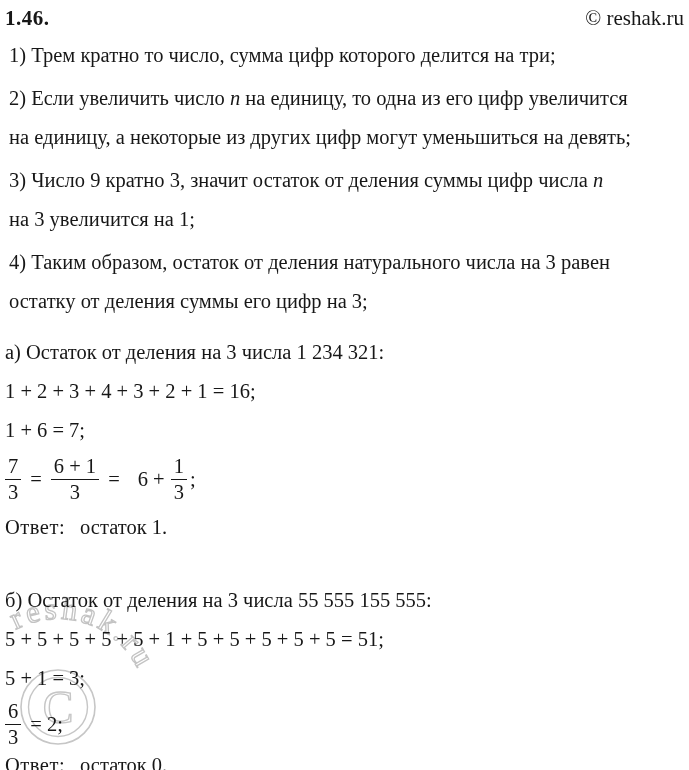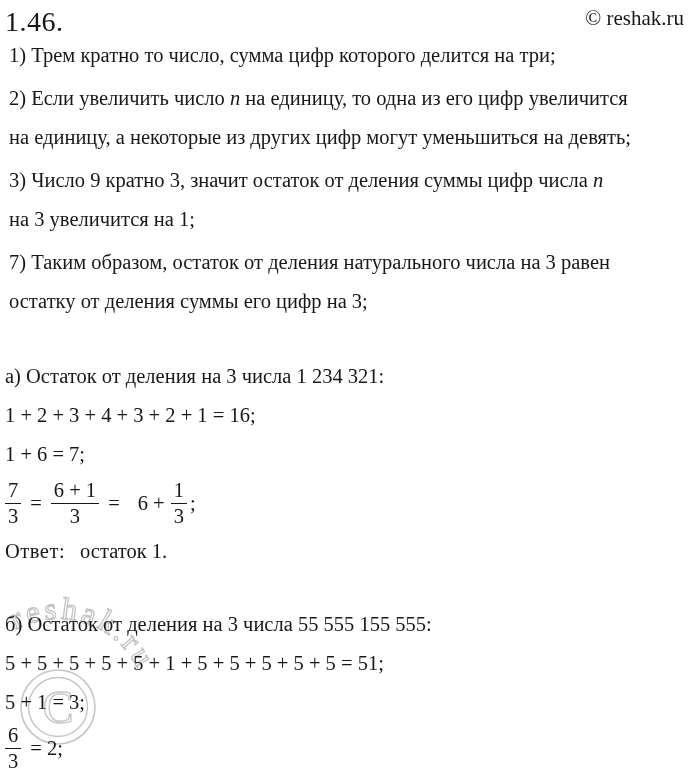--- a/index.html
+++ b/index.html
@@ -9,28 +9,28 @@
     height: 770px;
     background: #ffffff;
     overflow: hidden;
     color: #171717;
     font-family: "Liberation Serif", "DejaVu Serif", serif;
     font-size: 20.5px;
   }
   .content { position: relative; z-index: 1; padding: 6px 5px 0 5px; }
 
   .hdr { display: flex; justify-content: space-between; align-items: flex-start; height: 26px; }
-  .problem-num { font-weight: normal; font-size: 28px; letter-spacing: .5px; }
+  .problem-num { font-weight: bold; font-size: 21px; letter-spacing: .5px; }
   .credit { font-size: 21px; }
 
   .step { margin: 4px; line-height: 39px; }
   .line { white-space: nowrap; }
   .var { font-style: italic; }
 
-  .section-a { margin-top: 36px; }
+  .section-a { margin-top: 12px; }
   .section-b { margin-top: 34px; }
   .sec-title { line-height: 39px; }
   .math { line-height: 39px; font-family: Liberation Serif, serif; }
 
   .frac-line { display: flex; align-items: center; height: 58px; }
   .frac-line-b { height: 52px; }
   .frac { display: inline-flex; flex-direction: column; align-items: center; line-height: 1.12; text-align: center; }
   .frac .num { border-bottom: 1.6px solid #171717; padding: 0 3px 1px 3px; }
   .frac .den { padding-top: 1px; }
   .op { margin: 0 9px; }
@@ -76,21 +76,21 @@
       <div class="line"><span>2) Если увеличить число </span><span class="var">n</span><span> на единицу, то одна из его цифр увеличится</span></div>
       <div class="line"><span>на единицу, а некоторые из других цифр могут уменьшиться на девять;</span></div>
     </div>
 
     <div class="step">
       <div class="line"><span>3) Число 9 кратно 3, значит остаток от деления суммы цифр числа </span><span class="var">n</span></div>
       <div class="line"><span>на 3 увеличится на 1;</span></div>
     </div>
 
     <div class="step">
-      <div class="line"><span>7) Таким образом, остаток от деления натурального числа на 3 равен</span></div>
+      <div class="line"><span>4) Таким образом, остаток от деления натурального числа на 3 равен</span></div>
       <div class="line"><span>остатку от деления суммы его цифр на 3;</span></div>
     </div>
 
     <div class="section-a">
       <div class="sec-title">а) Остаток от деления на 3 числа 1 234 321:</div>
       <div class="math">1 + 2 + 3 + 4 + 3 + 2 + 1 = 16;</div>
       <div class="math">1 + 6 = 7;</div>
 
       <div class="frac-line">
         <span class="frac">

